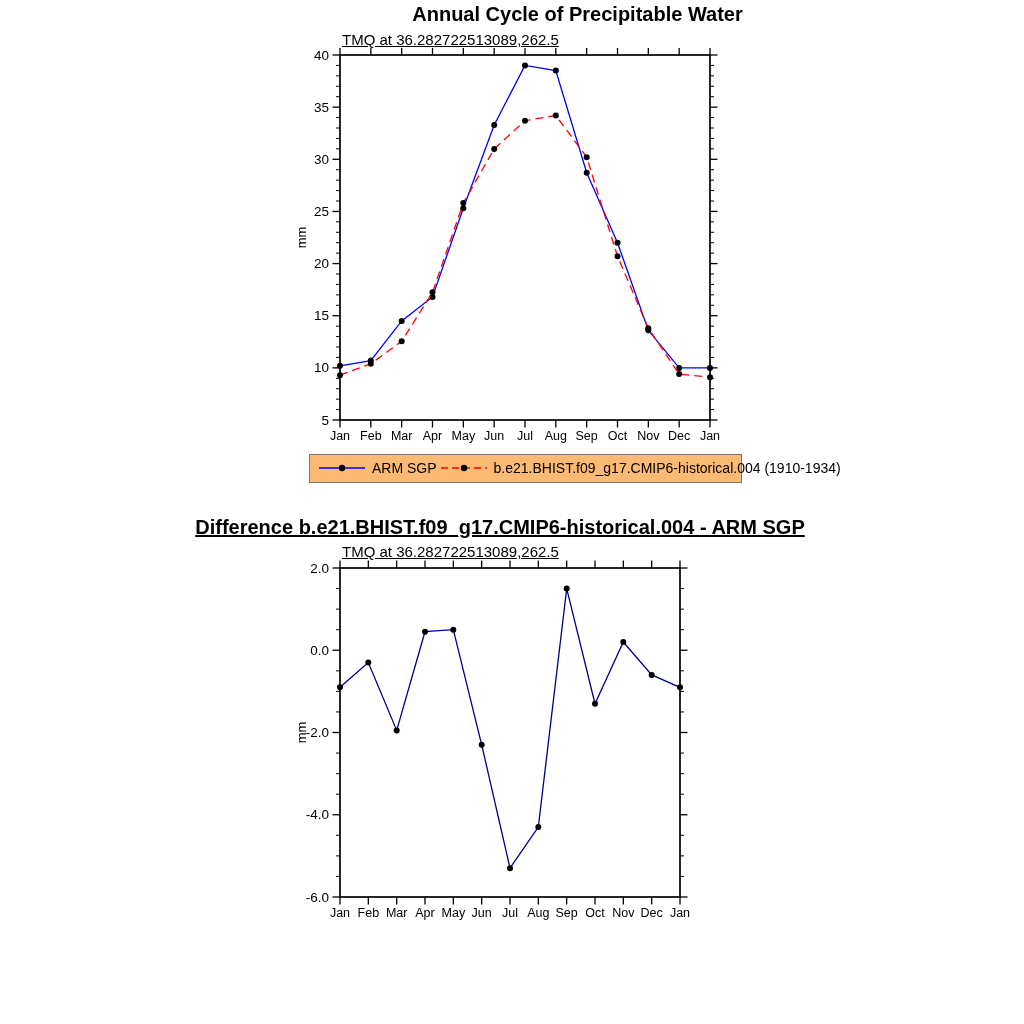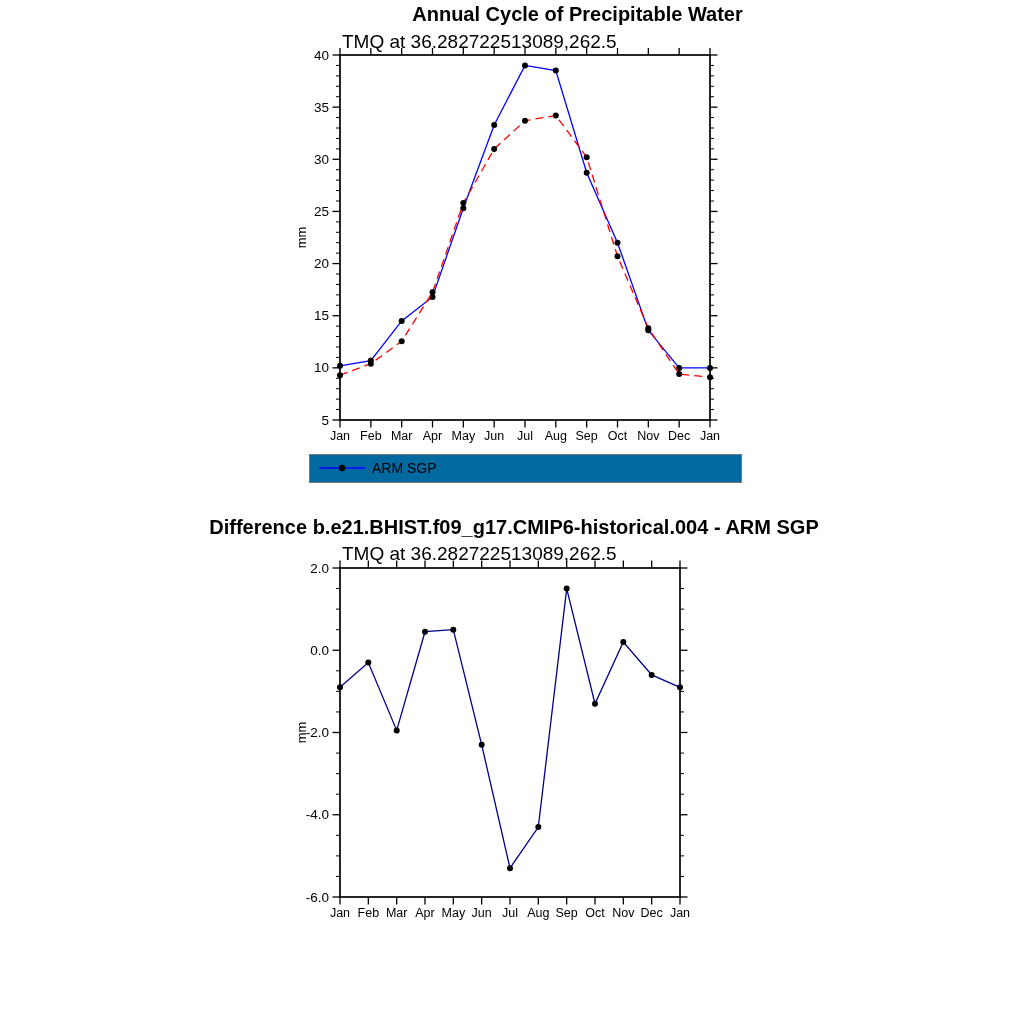--- a/index.html
+++ b/index.html
@@ -13,26 +13,27 @@
     overflow: hidden;
   }
   .abs { position: absolute; }
   .chart-title {
     font-weight: bold;
     font-size: 20px;
     text-align: center;
     white-space: nowrap;
   }
   .chart-subtitle {
-    font-size: 19px;
+    font-size: 15px;
     white-space: nowrap;
+    text-decoration: underline;
   }
   .legend-box {
     border: 1px solid #777777;
-    background: #0369a1;
+    background: #fdba74;
     padding: 5px 8px 6px 8px;
     display: flex;
     flex-direction: row;
     gap: 3px;
     box-sizing: border-box;
   }
   .legend-row {
     display: flex;
     align-items: center;
     gap: 6px;
@@ -201,23 +202,30 @@
   </svg>
 
 <div class="abs legend-box" style="left:309px; top:454px; width:433px;">
   <div class="legend-row">
     <svg id="legend-sample-0" width="48" height="12">
         <line x1="1" y1="6" x2="47" y2="6" stroke="#0000ff" stroke-width="1.4"></line>
         <circle cx="24" cy="6" r="3.2" fill="#000000"></circle>
       </svg>
     <span>ARM SGP</span>
   </div>
+  <div class="legend-row">
+    <svg id="legend-sample-1" width="48" height="12">
+        <line x1="1" y1="6" x2="47" y2="6" stroke="#ff0000" stroke-width="1.4" stroke-dasharray="7,4"></line>
+        <circle cx="24" cy="6" r="3.2" fill="#000000"></circle>
+      </svg>
+    <span>b.e21.BHIST.f09_g17.CMIP6-historical.004 (1910-1934)</span>
+  </div>
 </div>
 
-<div class="abs chart-title" style="left:154px; top:516px; width:720px;">Difference b.e21.BHIST.f09_g17.CMIP6-historical.004 - ARM SGP</div>
+<div class="abs chart-title" style="left:140px; top:516px; width:720px;text-decoration:underline;">Difference b.e21.BHIST.f09_g17.CMIP6-historical.004 - ARM SGP</div>
 
 <div class="abs chart-subtitle" style="left:342px; top:543px;">TMQ at 36.282722513089,262.5</div>
 
 <svg id="chart2" class="abs" style="left:280px; top:560px;" width="450" height="362">
     <line x1="60" y1="316.4375" x2="56" y2="316.4375" stroke="#000" stroke-width="1"></line>
     <line x1="400" y1="316.4375" x2="404" y2="316.4375" stroke="#000" stroke-width="1"></line>
     <line x1="60" y1="295.875" x2="56" y2="295.875" stroke="#000" stroke-width="1"></line>
     <line x1="400" y1="295.875" x2="404" y2="295.875" stroke="#000" stroke-width="1"></line>
     <line x1="60" y1="275.3125" x2="56" y2="275.3125" stroke="#000" stroke-width="1"></line>
     <line x1="400" y1="275.3125" x2="404" y2="275.3125" stroke="#000" stroke-width="1"></line>

